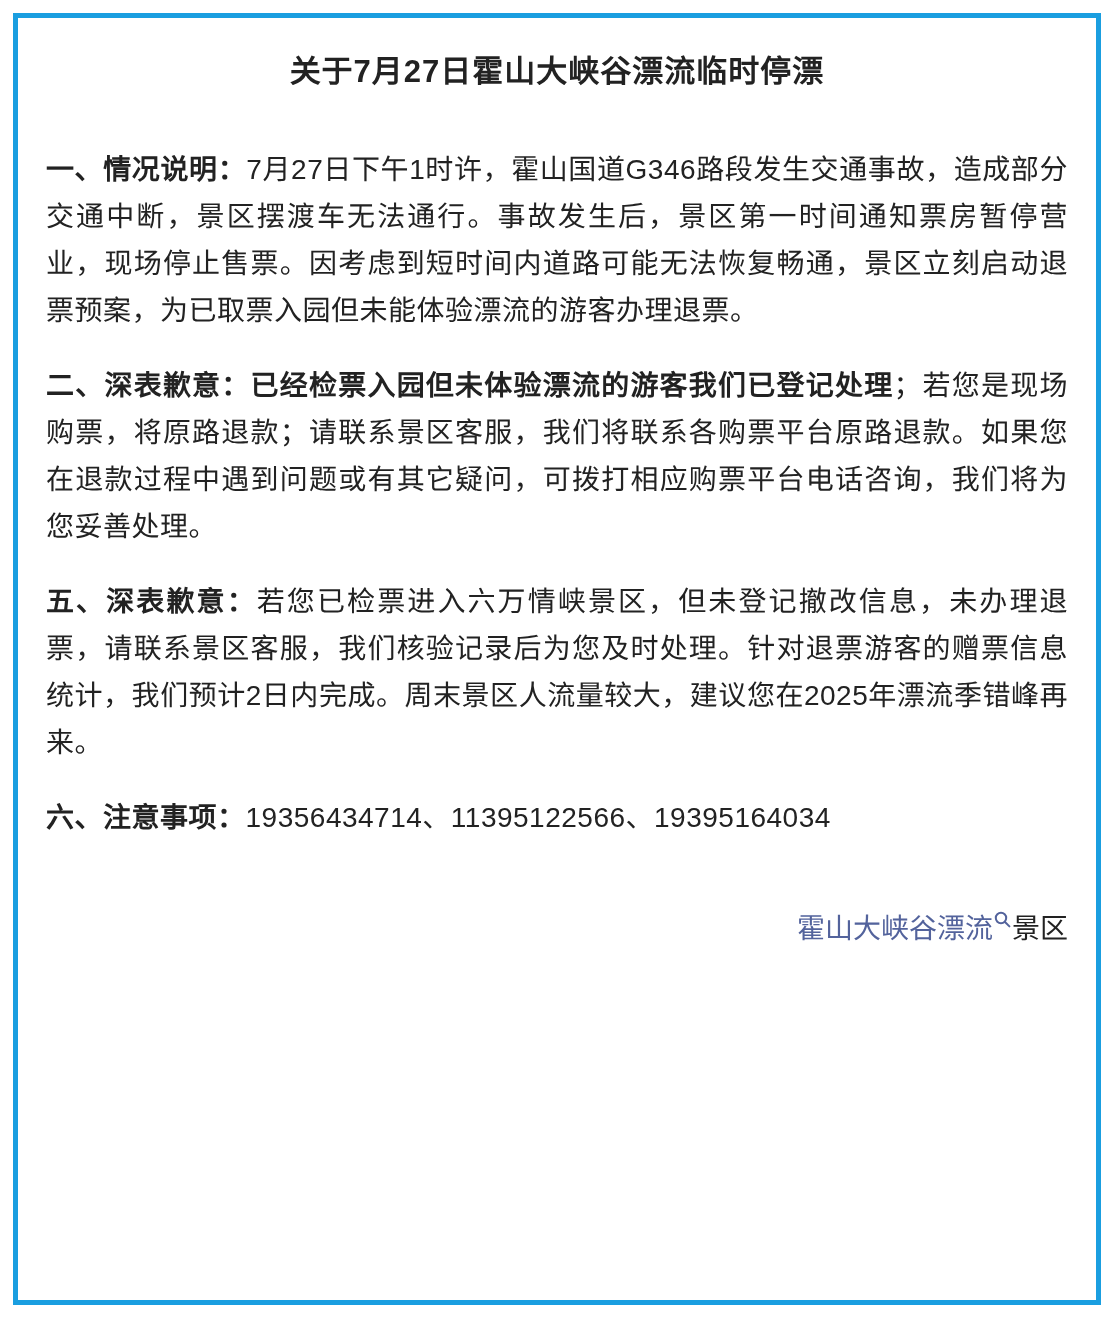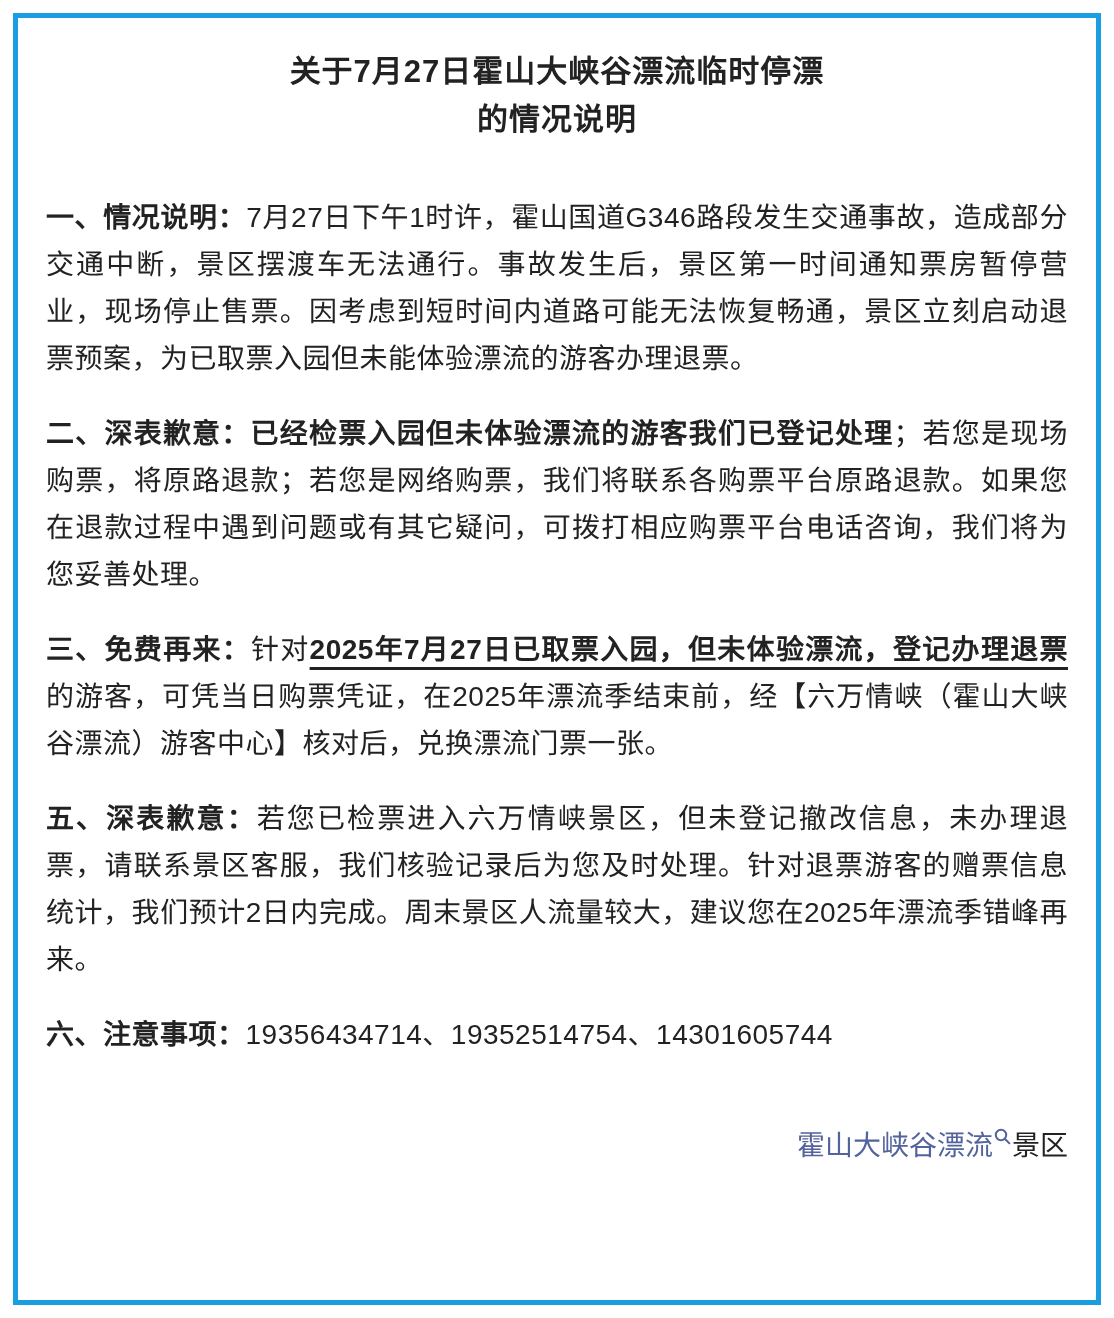--- a/index.html
+++ b/index.html
@@ -70,30 +70,28 @@
   .search-sup svg { display: inline-block; }
 </style>
 </head>
 <body>
 
 <div class="page">
   <div class="frame">
 
     <h1 class="doc-title">
       <div>关于7月27日霍山大峡谷漂流临时停漂</div>
-      <div>的情况说明</div>
     </h1>
 
     <div>
 
     <p class="para"><span class="bold">一、情况说明：</span><span>7月27日下午1时许，霍山国道G346路段发生交通事故，造成部分交通中断，景区摆渡车无法通行。事故发生后，景区第一时间通知票房暂停营业，现场停止售票。因考虑到短时间内道路可能无法恢复畅通，景区立刻启动退票预案，为已取票入园但未能体验漂流的游客办理退票。</span></p>
-        <p class="para"><span class="bold">二、深表歉意：已经检票入园但未体验漂流的游客我们已登记处理</span><span>；若您是现场购票，将原路退款；若您是网络购票，我们将联系各购票平台原路退款。如果您在退款过程中遇到问题或有其它疑问，可拨打相应购票平台电话咨询，我们将为您妥善处理。</span></p>
-        <p class="para"><span class="bold">三、免费再来：</span><span>针对</span><span class="bold underline">2025年7月27日已取票入园，但未体验漂流，登记办理退票</span><span>的游客，可凭当日购票凭证，在2025年漂流季结束前，经【六万情峡（霍山大峡谷漂流）游客中心】核对后，兑换漂流门票一张。</span></p>
+        <p class="para"><span class="bold">二、深表歉意：已经检票入园但未体验漂流的游客我们已登记处理</span><span>；若您是现场购票，将原路退款；请联系景区客服，我们将联系各购票平台原路退款。如果您在退款过程中遇到问题或有其它疑问，可拨打相应购票平台电话咨询，我们将为您妥善处理。</span></p>
         <p class="para"><span class="bold">五、深表歉意：</span><span>若您已检票进入六万情峡景区，但未登记撤改信息，未办理退票，请联系景区客服，我们核验记录后为您及时处理。针对退票游客的赠票信息统计，我们预计2日内完成。周末景区人流量较大，建议您在2025年漂流季错峰再来。</span></p>
-        <p class="para"><span class="bold">六、注意事项：</span><span>19356434714、19352514754、14301605744</span></p>
+        <p class="para"><span class="bold">六、注意事项：</span><span>19356434714、11395122566、19395164034</span></p>
       </div>
 
     <div class="footer">
       <div class="sig-line">
         <span class="link">霍山大峡谷漂流</span><span class="search-sup"><svg width="17" height="17" viewBox="0 0 17 17">
             <circle cx="7" cy="7" r="5.2" fill="none" stroke="#53639C" stroke-width="2"></circle>
             <line x1="11" y1="11" x2="15.4" y2="15.4" stroke="#53639C" stroke-width="2" stroke-linecap="round"></line>
           </svg></span><span>景区</span>
       </div>
 

